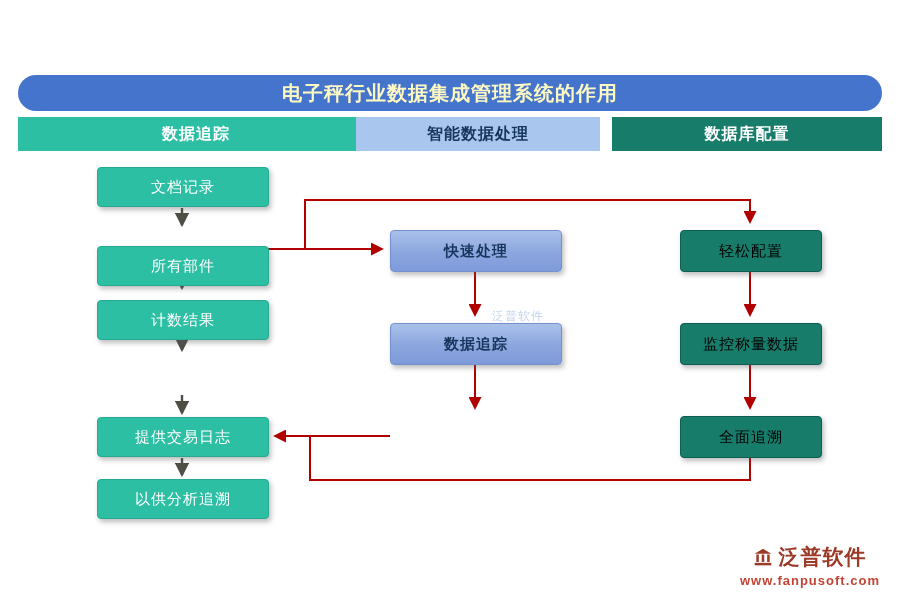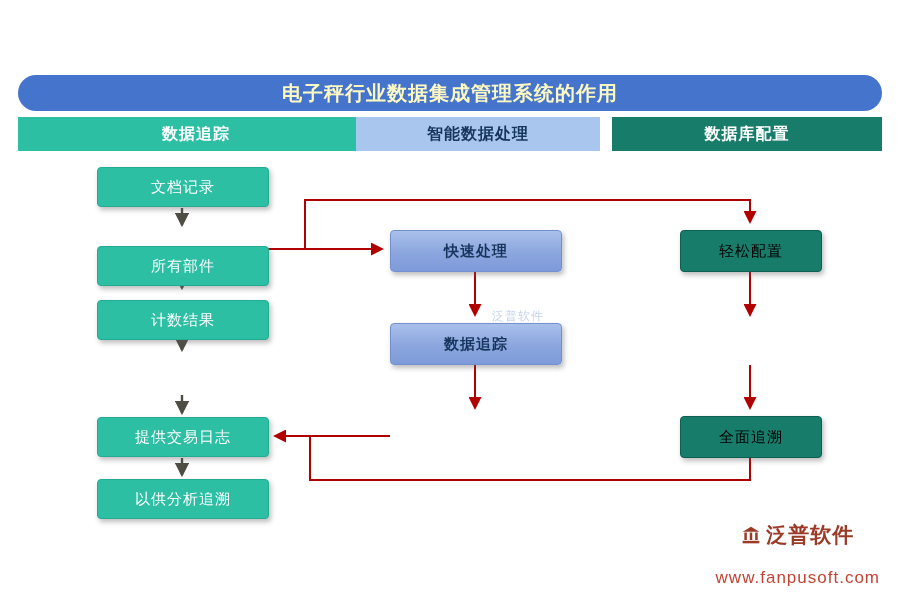--- a/index.html
+++ b/index.html
@@ -36,21 +36,21 @@
   .dark{left:680px;width:140px;height:40px;background:#187c6a;color:#000000;border:1px solid #0f5f50;}
   .overlay{position:absolute;left:0;top:0;width:900px;height:600px;pointer-events:none;}
   .wm{
     position:absolute;left:492px;top:308px;color:#b9cdea;font-size:12px;
     letter-spacing:1px;opacity:0.85;
   }
   .brandwrap{position:absolute;right:20px;bottom:12px;text-align:center;}
   .brandrow{display:flex;align-items:center;justify-content:center;gap:5px;}
   .brandname{color:#9c3a28;font-size:21px;font-weight:bold;letter-spacing:1px;
              font-family:"Liberation Serif","DejaVu Serif",serif;}
-  .brandurl{color:#c24434;font-size:17px;letter-spacing:1px;margin-top:19px;}
+  .brandurl{color:#c24434;font-size:13px;letter-spacing:1px;margin-top:2px;font-weight:bold;}
 </style>
 </head>
 <body>
 
 <div class="stage">
 
   <div class="banner">
     <span>电子秤行业数据集成管理系统的作用</span>
   </div>
 
@@ -97,20 +97,21 @@
   <div class="node teal" style="top:167px">文档记录</div>
   <div class="node teal" style="top:246px">所有部件</div>
   <div class="node teal" style="top:300px">计数结果</div>
   <div class="node teal" style="top:417px">提供交易日志</div>
   <div class="node teal" style="top:479px">以供分析追溯</div>
 
   <div class="node blue" style="top:230px">快速处理</div>
   <div class="node blue" style="top:323px">数据追踪</div>
 
   <div class="node dark" style="top:230px">轻松配置</div>
+  <div class="node dark" style="top:323px">监控称量数据</div>
   <div class="node dark" style="top:416px">全面追溯</div>
 
   <div class="wm">泛普软件</div>
 
   <div class="brandwrap">
     <div class="brandrow">
       <span style="display:inline-flex;">
         <svg width="20" height="20" viewBox="0 0 24 24">
           <path d="M12 2 L22 8 H2 Z" fill="#9c3a28"></path>
           <rect x="4" y="9" width="3" height="9" fill="#9c3a28"></rect>

